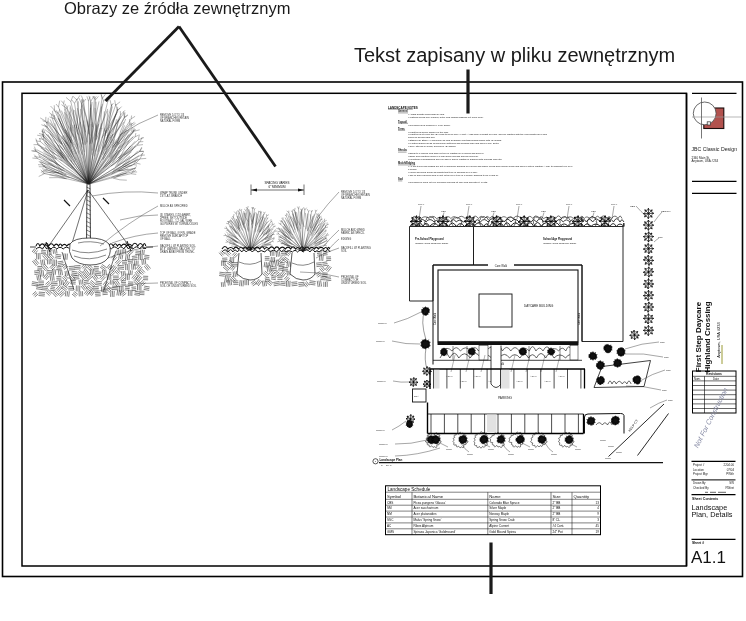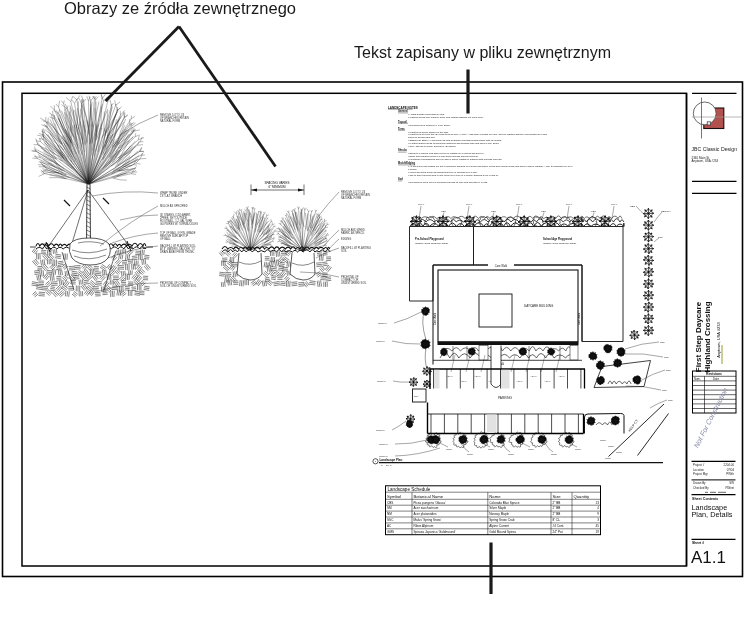--- a/index.html
+++ b/index.html
@@ -2,23 +2,23 @@
 <html><head><meta charset="utf-8">
 <style>
 html,body{margin:0;padding:0;background:#fff;}
 #page{position:relative;width:746px;height:621px;overflow:hidden;background:#fff;
  font-family:"Liberation Sans",sans-serif;}
 .lbl{position:absolute;color:#1a1a1a;font-size:16.5px;white-space:nowrap;}
 </style></head>
 <body>
 <div id="page">
 
-<div class="lbl" style="left:64px;top:-1px;">Obrazy ze źródła zewnętrznego</div>
-
-<div class="lbl" style="left:354px;top:44px;font-size:16px;">Tekst zapisany w pliku zewnętrznym</div>
+<div class="lbl" style="left:64px;top:-1px;">Obrazy ze źródła zewnętrznym</div>
+
+<div class="lbl" style="left:354px;top:44px;font-size:20px;">Tekst zapisany w pliku zewnętrznym</div>
 
 <svg width="746" height="621" viewBox="0 0 746 621" style="position:absolute;left:0;top:0" xmlns="http://www.w3.org/2000/svg" font-family="Liberation Sans, sans-serif">
 <rect x="2.5" y="82" width="740" height="494.5" fill="#fff" stroke="#000" stroke-width="1.6"></rect>
 
 <rect x="22" y="93.3" width="664.5" height="472.7" fill="none" stroke="#000" stroke-width="1.5"></rect>
 
 <g>
 <path d="M89.3 184 Q66.9 178.8 44.6 173.6 M66.7 178.8 Q58.8 177 49.1 177.7 M65.4 178.5 Q54.7 173.1 42.9 170.5 M44.6 173.6 L38.7 176.5 M44.6 173.6 L40.8 169.8 M88.6 184 Q66.5 176 47.2 169.9 M69.6 177.5 Q60.5 176.1 49.4 174.6 M63.3 175.4 Q52.8 169.9 42.6 165.8 M47.2 169.9 L40.9 172.3 M47.2 169.9 L43.9 165.2 M88.1 184 Q64.8 176.3 44.2 166.9 M59.2 172.7 Q51.9 171.5 42.5 173.4 M66.2 175.4 Q56 167 42.9 159.3 M44.2 166.9 L38.8 166.7 M44.2 166.9 L41.9 163.5 M89.4 184 Q66.8 173.3 42.7 164.9 M66.7 174.9 Q53.5 172 42.2 168.7 M62.8 173.3 Q50.6 167.7 40.6 161.3 M42.7 164.9 L38 164.7 M42.7 164.9 L39.8 162.1 M88.1 184 Q64 170.5 37.6 158.6 M54.7 167.2 Q52.7 164.1 47.8 162.7 M62.3 171 Q52.3 159.6 43.5 150.9 M37.6 158.6 L32.4 158 M37.6 158.6 L34.2 154.6 M89.4 184 Q64.7 170.9 40 157.4 M64.5 170.8 Q52.6 165.5 38.8 161.6 M40 157.4 L34.2 156.6 M40 157.4 L38.5 153.8 M88.7 184 Q62.3 166.6 36.3 151.6 M52.5 161.6 Q45.5 159.7 39.9 155.8 M57.3 164.6 Q51.9 154.6 45.2 147.2 M36.3 151.6 L31.3 150.7 M36.3 151.6 L34.4 146.6 M87.9 184 Q60.5 166.8 36.1 151 M64.1 168.7 Q53.9 160.5 43.3 154.5 M60.2 166.2 Q49.2 155 37.2 142.6 M36.1 151 L32.4 150.9 M36.1 151 L34 148.6 M89.4 184 Q62.2 164.7 37.9 144.6 M56.5 159.1 Q45.2 154.5 36.5 149.6 M56.4 159 Q49.3 148.9 41 136.9 M37.9 144.6 L33.5 144.7 M37.9 144.6 L35.8 138.6 M89.1 184 Q65.8 163 40.4 141.6 M62.3 160.9 Q50.2 154.8 40.6 147.9 M54.9 154.4 Q48.1 144.9 42 133.9 M40.4 141.6 L35.8 140.8 M40.4 141.6 L39.7 138.3 M88.7 184 Q66.2 160.9 43.7 139.5 M62.8 158.4 Q49.5 150.2 37.6 144.9 M65 160.6 Q55.4 148.6 47.7 134.2 M43.7 139.5 L39.1 138.4 M43.7 139.5 L43.2 135.2 M88.4 184 Q66.8 161.4 43.3 136.3 M63.8 158 Q52.9 150.3 44.2 142.6 M43.3 136.3 L37.2 135.2 M43.3 136.3 L42.2 129.9 M88.4 184 Q65.5 158.5 44 134.8 M61.5 154.2 Q54.1 148.8 44.6 140.5 M63.5 156.3 Q57.8 143.6 49.9 133.7 M44 134.8 L39 133.5 M44 134.8 L42.2 129.1 M88.4 184 Q65.3 159.4 45 132.8 M67.4 159.2 Q54.9 147.6 42.7 135.3 M61.8 152.6 Q53.5 137.4 44 123.9 M45 132.8 L41.5 131.4 M45 132.8 L43.2 128.3 M88 184 Q67.2 156.2 47.4 127.1 M63.7 149.7 Q55.6 143 45.7 133.9 M69.1 157.2 Q58.5 138.1 50.1 119.3 M47.4 127.1 L41.4 124.7 M47.4 127.1 L46.5 122 M89.4 184 Q67.4 153.1 45.7 121.2 M61.5 144.4 Q53.8 136.1 44.8 129.5 M59.6 141.6 Q55.5 128.8 51.1 114.2 M45.7 121.2 L40.2 117.9 M45.7 121.2 L45.9 116.9 M88.6 184 Q69 153.3 47.9 122.7 M62 144 Q52.6 134 45.3 125 M62.2 144.3 Q58.5 134.5 54.7 123.2 M47.9 122.7 L42.6 120.7 M47.9 122.7 L48.3 117.8 M87.9 184 Q71.1 150.8 54.2 118.8 M67.6 144.3 Q57.7 132 47.4 120.9 M69.8 148.5 Q62.3 130.4 56.6 110.3 M54.2 118.8 L49.5 116.9 M54.2 118.8 L54.3 115 M88.7 184 Q69.5 151.2 53.1 115.6 M69 146.3 Q59.4 135 49.9 122.5 M72 152.1 Q67.2 134.4 59.7 114.2 M53.1 115.6 L49.3 112.5 M53.1 115.6 L52.5 110.9 M88.5 184 Q71 146.2 54.6 110.2 M65.4 133.7 Q58 123.3 53.5 114.7 M71.3 146.6 Q67.4 129.7 64.4 112.1 M54.6 110.2 L50.5 106 M54.6 110.2 L54.2 105.2 M88.6 184 Q73.4 148.4 58.6 113.4 M71.1 142.9 Q65.1 131.1 58.2 118.4 M71.1 142.9 Q68.8 124.9 64.4 108.6 M58.6 113.4 L53.5 110.2 M58.6 113.4 L59.7 109.3 M87.9 184 Q74.7 146.6 58.5 107 M73.2 144.7 Q64.5 132.2 58.2 117.7 M71.8 141.2 Q70.4 126.9 69.5 111.5 M58.5 107 L56 104 M58.5 107 L59.7 100.7 M88.5 184 Q78.5 146.4 66.9 108.7 M77.7 146.6 Q70.5 130.3 66.1 113.6 M76 140.4 Q73.8 124.1 73.4 109.6 M66.9 108.7 L61.5 104.6 M66.9 108.7 L68.2 105.5 M88.4 184 Q76.8 143.3 63.6 103.6 M74.1 137.4 Q66.3 124.6 61.4 110.6 M72 130.8 Q71.8 118.9 70 107.5 M63.6 103.6 L61.3 100.7 M63.6 103.6 L64.3 100.5 M88.9 184 Q80.9 143.2 70.8 101.5 M77.9 134.5 Q72.4 118.4 65.1 103.8 M76.5 128.1 Q78.4 114.4 78.4 101.3 M70.8 101.5 L66 97.4 M70.8 101.5 L72.9 96 M88.9 184 Q80.4 143.2 74.5 103.3 M82.2 147.5 Q76.5 125.7 70 105.4 M78.9 128.6 Q80.7 117.2 81.6 105.4 M74.5 103.3 L71.7 99.8 M74.5 103.3 L77.3 98.6 M89.5 184 Q81.8 142.4 77 100 M82.6 140.8 Q77.7 125.1 74.7 110.2 M83 144.1 Q82.4 121.8 81.5 99.5 M77 100 L73.2 96.5 M77 100 L79.9 95.4 M88.7 184 Q86 142.7 81.7 104.2 M85.2 144.9 Q81.2 126.8 77.3 108.1 M81.7 104.2 L79.1 98.2 M81.7 104.2 L83.6 99.5 M88.1 184 Q86.4 143.1 83.8 101.8 M85.6 132.3 Q82.3 119.3 80.6 109 M86.2 143.8 Q89.7 124.8 90.8 104.4 M83.8 101.8 L81.4 95.6 M83.8 101.8 L85.8 99 M88.5 184 Q89.9 141.8 88.5 101.1 M88.5 127.3 Q86.6 116.6 81.9 104 M88.5 134.2 Q90.2 117.2 92.1 102 M88.5 101.1 L86.9 96.3 M88.5 101.1 L90.1 96.7 M88 184 Q89.7 142.3 90.9 101 M89.9 135.6 Q86.7 116.5 82.1 98.9 M89.7 144.3 Q94.7 122.4 99 101.4 M90.9 101 L88.9 95.8 M90.9 101 L93.7 96.5 M87.9 184 Q90.4 143 94.4 99.1 M92.5 127.1 Q90.9 117.3 90.6 107.8 M94.4 99.1 L92.8 96 M94.4 99.1 L96.3 96.3 M88.6 184 Q92.4 141.5 95.5 99.8 M92 141.7 Q92.2 119.9 90.4 100.7 M91.9 143.6 Q97.9 122.9 102.3 103.9 M95.5 99.8 L94 96 M95.5 99.8 L98.4 96.4 M88.2 184 Q95.2 142.1 102 98.8 M96 136.5 Q96.7 121 95.1 107.9 M102 98.8 L101.1 93.7 M102 98.8 L105.4 94.3 M87.7 184 Q94.7 142.9 103.5 100.8 M96.4 140.3 Q95.5 119.9 96 101.8 M96.6 139.1 Q101.1 124.7 107.8 108.9 M103.5 100.8 L101.3 94.8 M103.5 100.8 L108.4 96.6 M88.1 184 Q97.3 142.7 107.6 102 M101.3 128.8 Q101 117.2 101.4 106.5 M107.6 102 L106.5 97.6 M107.6 102 L110.5 97.8 M89.2 184 Q100.5 144 111.4 105.9 M103.9 131.7 Q104.1 121.6 104.3 111.3 M102.1 137.8 Q110.8 123.3 117.8 111.5 M111.4 105.9 L110.1 100.1 M111.4 105.9 L113.4 103.1 M87.7 184 Q102 143.6 115.6 105.3 M105.1 135.8 Q107.2 123.2 107.8 110.6 M105.9 133.5 Q112.2 124.3 115.8 114.1 M115.6 105.3 L114.7 100.2 M115.6 105.3 L120.1 101.8 M89.2 184 Q103.7 148.4 117.2 110.6 M107.4 135.7 Q110 119.9 111.7 104 M106.5 137.9 Q113.5 126.6 120.9 117.4 M117.2 110.6 L115.7 104 M117.2 110.6 L119.9 108.1 M88.1 184 Q104.2 146 117.6 110.7 M102.4 148.9 Q106.5 126.4 112.4 106.5 M104.9 142.6 Q113 126.7 123.9 113.2 M117.6 110.7 L117.6 106.8 M117.6 110.7 L121.6 106.6 M87.9 184 Q103.5 148.5 120.5 115 M105.4 147.6 Q111.4 127.7 117.5 109.2 M110 137.7 Q117.2 131.3 124 122.1 M120.5 115 L120.3 111.1 M120.5 115 L125 110.3 M88.6 184 Q106.5 149.9 124.3 117.2 M110.5 143 Q113.5 130.7 116.7 119.2 M124.3 117.2 L123.6 111.5 M124.3 117.2 L127.5 115.3 M88 184 Q107.3 151 124.4 118 M113.6 137.9 Q116.1 127.5 120.7 115.5 M104.7 154.3 Q118.7 137.2 130.8 122.6 M124.4 118 L124.9 112.3 M124.4 118 L128 114.7 M88.7 184 Q110.9 150.9 131.1 118.9 M112.1 147.9 Q116.2 132.9 118.3 119.6 M113.4 145.9 Q120.8 136.8 126.2 128.9 M131.1 118.9 L131.6 115.5 M131.1 118.9 L135.1 116.3 M88.9 184 Q108.3 154.3 130 125.1 M117.2 143.3 Q120 130.8 125.7 119 M114.5 147.1 Q122.7 136.7 131.2 129.3 M130 125.1 L129.5 119.1 M130 125.1 L134.5 122.2 M88.6 184 Q109.1 154.7 130.9 126.5 M114.6 148.5 Q120.3 136.5 124.6 125.4 M117.6 144.5 Q125.3 139.1 134.1 131.7 M130.9 126.5 L132 123 M130.9 126.5 L135.5 123.3 M88.3 184 Q111.1 158.1 131.8 131.6 M110.5 157.5 Q118.2 142.6 126.6 130.2 M118 148.4 Q126.2 143.3 133.4 136.5 M131.8 131.6 L132.1 127.1 M131.8 131.6 L136 129.6 M88.9 184 Q112.6 158.6 133.5 131.4 M115.6 152.3 Q121.8 141.7 129 130.2 M109.9 158.9 Q122.6 148.8 133.5 136.7 M133.5 131.4 L134.1 127.8 M133.5 131.4 L139.7 129.8 M88.5 184 Q110.7 161.1 135 136.9 M115.4 156.7 Q124 144.5 134.5 129.6 M135 136.9 L135.9 133.1 M135 136.9 L138.6 135.1 M88.2 184 Q114.5 161.5 138.3 139.8 M112.5 162.7 Q121.7 148.6 128.5 134.3 M117.9 157.9 Q126.5 153.7 132.7 146.5 M138.3 139.8 L139.4 134.6 M138.3 139.8 L144 137.5 M88 184 Q114.3 163.9 140.1 141.8 M118.8 159.2 Q123.1 151.3 129.3 140.5 M123.9 155.1 Q129.1 152.8 133.3 149 M140.1 141.8 L142.3 137 M140.1 141.8 L143.3 141.6 M87.8 184 Q112.3 164.9 137.4 145.3 M116.9 161.5 Q125.5 151.8 135.2 141.2 M111 166.2 Q122.7 159.3 131.6 151.8 M137.4 145.3 L139.3 141.1 M137.4 145.3 L143 144.6 M88.5 184 Q115.6 168.6 139.7 151.2 M116.8 165.9 Q127.5 155.9 135.8 145.8 M139.7 151.2 L141.9 147 M139.7 151.2 L144 151.5 M89.3 184 Q115.1 168.1 139.5 151.6 M115.3 166.9 Q121.9 156.3 130.6 145.9 M117.9 165.3 Q124.6 160.6 130.2 155.8 M139.5 151.6 L141.9 148.1 M139.5 151.6 L143.5 151.2 M89.4 184 Q115.5 170.8 140.6 155.3 M122.4 165.3 Q130.4 159.3 137.9 150.8 M113.2 170.4 Q121.7 166.9 130 160.7 M140.6 155.3 L143.4 152.4 M140.6 155.3 L144.9 155 M89.1 184 Q114.3 171 140 158.9 M112.3 172.4 Q125.1 163.9 139.2 155.4 M123.7 166.9 Q127.1 165.6 132.3 165.7 M140 158.9 L142.8 153.2 M140 158.9 L146.2 158.4 M87.8 184 Q113 175 136 163 M117.4 171.2 Q126.5 164.1 138.4 159.3 M118.5 170.7 Q128.4 170 136.1 168.1 M136 163 L140 159 M136 163 L140.5 164.2 M88.1 184 Q111.5 173.4 133.6 164.6 M111.4 174.1 Q124.1 166.9 137.6 158.7 M118.8 171 Q122.9 171.1 128.3 168.7 M133.6 164.6 L135.9 161.1 M133.6 164.6 L137 165.1 M88.6 184 Q110.5 176.5 132.4 171.8 M111.4 177.6 Q122 172.2 135 168.1 M116.5 176.2 Q121.6 173.8 126.4 173.3 M132.4 171.8 L136.4 166.4 M132.4 171.8 L137.1 172 M89.4 184 Q110.1 177.9 130.9 173.7 M114.4 177.7 Q124.5 173.5 133 169.3 M112.9 178.1 Q119.9 180.5 126.8 180.2 M130.9 173.7 L135.8 170.3 M130.9 173.7 L136.2 174.4" fill="none" stroke="#1c1c1c" stroke-width="0.32"></path>
 <path d="M88.8 184 Q72.1 167.9 57.5 154.8 M72.4 168.8 Q66.2 164.2 59.4 159.2 M69.4 166 Q63.7 160.4 60.1 152.3 M87.6 184 Q72.7 166.7 56.7 150.4 M67.5 161.8 Q66.3 157.1 62.5 152.4 M73.5 168.1 Q64.4 156.4 57.6 145 M88.7 184 Q73.2 165.2 59.7 145.3 M74.3 164.9 Q67.1 157.7 60.4 149.9 M72.1 162 Q68.8 154.1 64.1 143.5 M88.2 184 Q74.1 161.4 60.9 137.7 M75.3 161.8 Q69 152.5 62.7 141.4 M72.6 157.4 Q67.1 146.8 62.1 136.1 M88.3 184 Q76.7 158.5 63.5 135.4 M76.1 159.9 Q70 149.9 65.2 140.8 M73.2 154.4 Q68.7 143.9 65.8 134.6 M88.5 184 Q78.4 155.6 65.5 129.1 M76.1 154.3 Q71.9 141.9 65.3 132.4 M88.2 184 Q78.2 153.8 69.8 126.5 M77.2 149.2 Q71.4 138.1 65.5 129.8 M78.6 153.5 Q76.8 138.2 74.2 124.6 M88.8 184 Q81.5 155.6 75.8 124.5 M82.3 154.8 Q76.9 141.3 72.8 125.1 M88.9 184 Q83.8 152.2 80.4 121.8 M83.5 145.4 Q82 136.3 78.2 127.6 M84.4 152.2 Q84.2 136.7 83.7 120.5 M89 184 Q87.7 152.1 86.9 119.6 M87.4 142.3 Q85.1 134.2 83.6 124.6 M88.9 184 Q91.2 154.8 91.1 123.9 M90.3 143.3 Q88.6 131.1 87.6 121.4 M89.4 184 Q93.1 153.8 95.8 123.4 M92 154.8 Q91.8 137.7 92.3 122.2 M92.5 150.5 Q94.5 135.9 98.7 123.8 M89 184 Q95.6 155 101.3 123.4 M94.3 156.3 Q94.7 141.1 97 124.9 M95.3 151.6 Q100 138.2 102 127.8 M87.9 184 Q96.3 155 105.1 127.7 M98 151.6 Q99.1 140.2 100.3 128.1 M88.4 184 Q100.2 159 109.8 131.9 M101 153.6 Q104 142.2 105.9 129.9 M103.3 147.9 Q107.5 141.8 112.7 134.3 M88.2 184 Q100.1 158 113.1 134.2 M102.9 154.8 Q106.4 144.3 108 135 M105.3 149.9 Q110.4 145.5 113.2 138.6 M88.8 184 Q102.6 162.1 114.3 139.5 M102.8 159.4 Q106.8 147.8 111.3 137 M102.6 159.7 Q109 149.7 117.4 141.6 M88.5 184 Q102.8 164.5 119.7 142.9 M109 157.1 Q112.2 147.8 116.6 140.6 M87.9 184 Q105.3 165.7 120.3 150.2 M102.9 168.7 Q109.6 157.9 114.9 148.4 M104.3 167.2 Q111.3 160.3 116.1 152.7 M88.6 184 Q104 168.9 119.7 153.6 M108.8 164.3 Q113.3 157.6 118.1 150 M105.6 167.4 Q111.9 161.3 117 156.6" fill="none" stroke="#1c1c1c" stroke-width="0.3"></path>
 </g>

